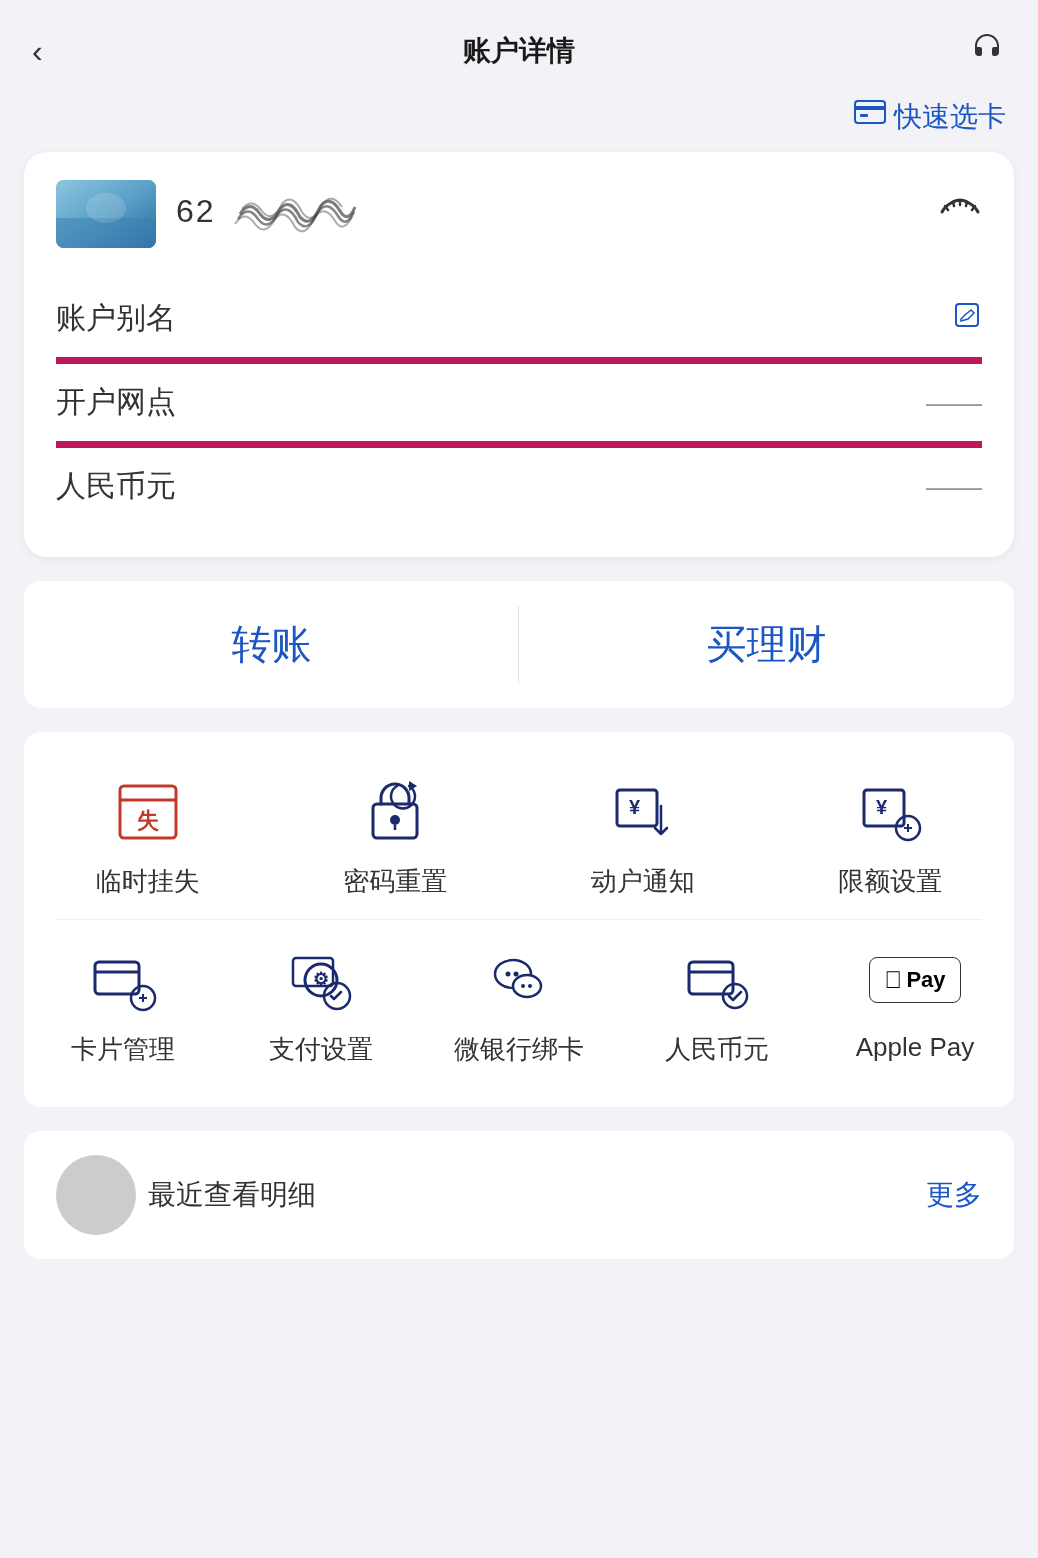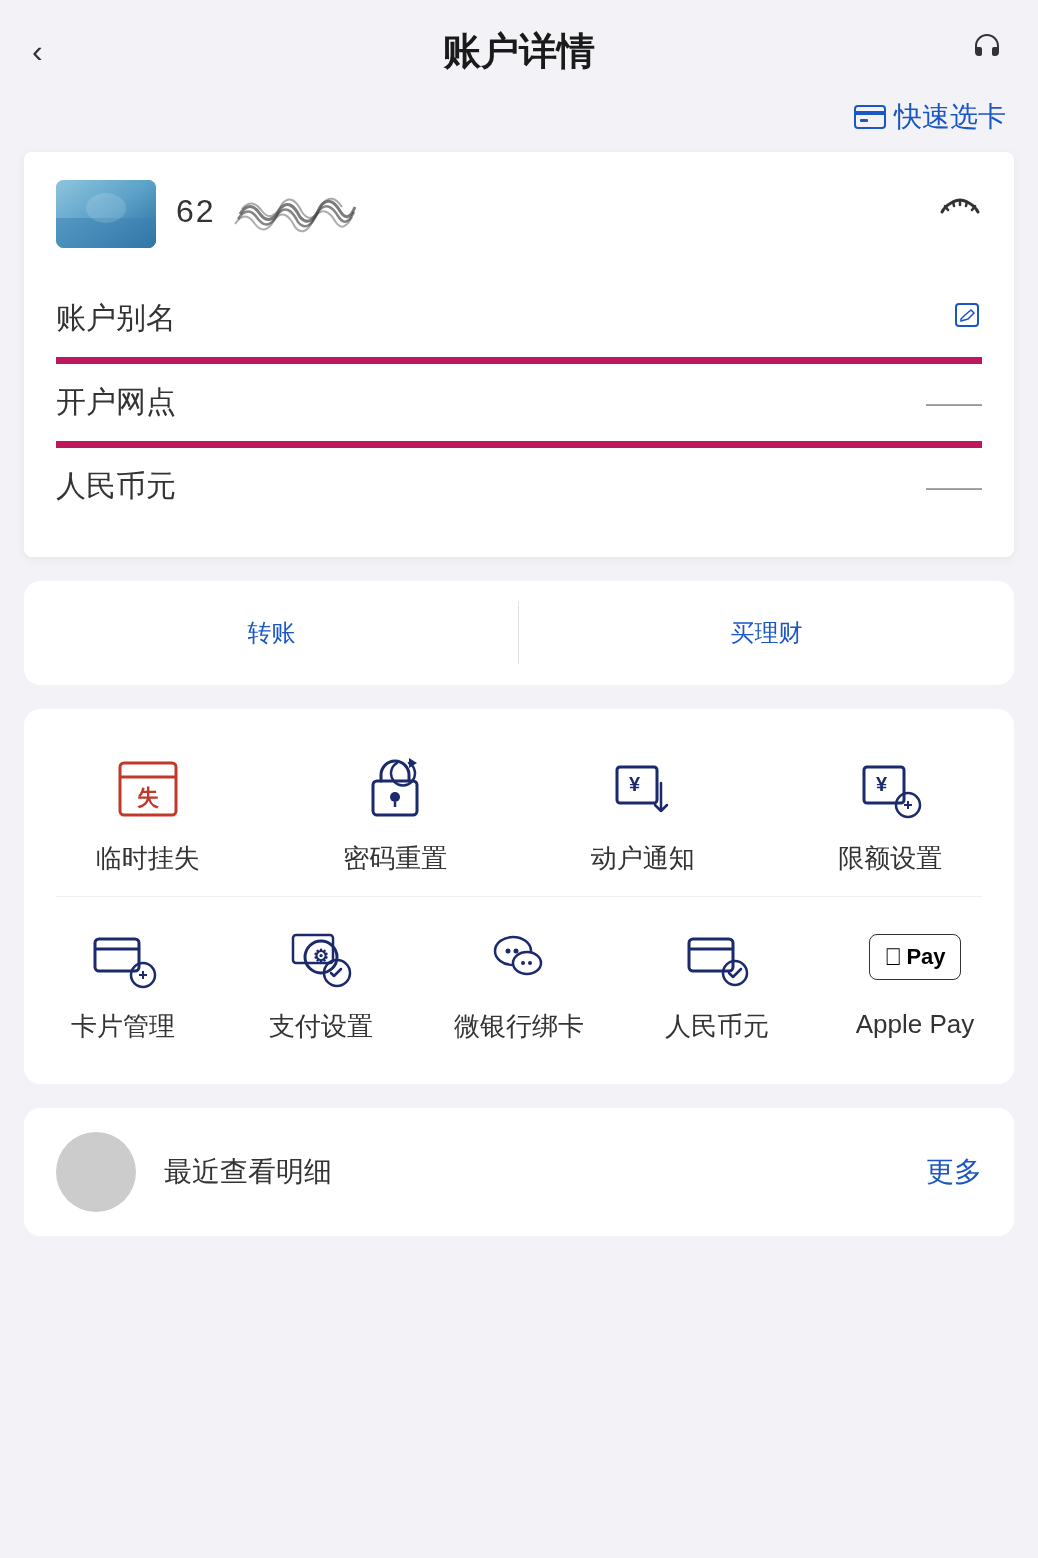--- a/index.html
+++ b/index.html
@@ -21,53 +21,53 @@
       padding: 28px 32px 16px;
       position: relative;
     }
     .header-back {
       font-size: 32px;
       color: #333;
       cursor: pointer;
       font-weight: 300;
     }
     .header-title {
-      font-size: 38px;
+      font-size: 28px;
       font-weight: 600;
       color: #1a1a1a;
       position: absolute;
       left: 50%;
       transform: translateX(-50%);
     }
     .header-headset {
       font-size: 32px;
       color: #333;
     }
 
     
     .quick-select-bar {
       display: flex;
       justify-content: flex-end;
       padding: 8px 32px 16px;
       background: #f2f2f7;
     }
     .quick-select-btn {
       display: flex;
-      align-items: center;
+      align-items: flex-start;
       gap: 8px;
       color: #1a56c4;
       font-size: 28px;
       cursor: pointer;
     }
 
     
     .card-section {
       background: #fff;
       margin: 0 24px;
-      border-radius: 8px;
+      border-radius: 23px;
       padding: 28px 32px 32px;
       box-shadow: 0 2px 8px rgba(0,0,0,0.06);
     }
 
     .card-number-row {
       display: flex;
       align-items: center;
       gap: 20px;
       margin-bottom: 32px;
     }
@@ -138,21 +138,21 @@
       display: flex;
       background: #fff;
       margin: 24px 24px 0;
       border-radius: 16px;
       overflow: hidden;
     }
     .action-btn {
       flex: 1;
       text-align: center;
       padding: 36px 0;
-      font-size: 24px;
+      font-size: 40px;
       color: #1a56c4;
       font-weight: 500;
       cursor: pointer;
       position: relative;
     }
     .action-btn:first-child::after {
       content: '';
       position: absolute;
       right: 0;
       top: 20%;
@@ -212,21 +212,21 @@
     }
 
     
     .bottom-section {
       margin: 24px 24px 0;
       background: #fff;
       border-radius: 16px;
       padding: 24px 32px;
       display: flex;
       align-items: center;
-      gap: 28px;
+      gap: 12px;
     }
     .bottom-avatar {
       width: 80px;
       height: 80px;
       border-radius: 50%;
       background: #ccc;
       flex-shrink: 0;
     }
     .bottom-text {
       font-size: 28px;

